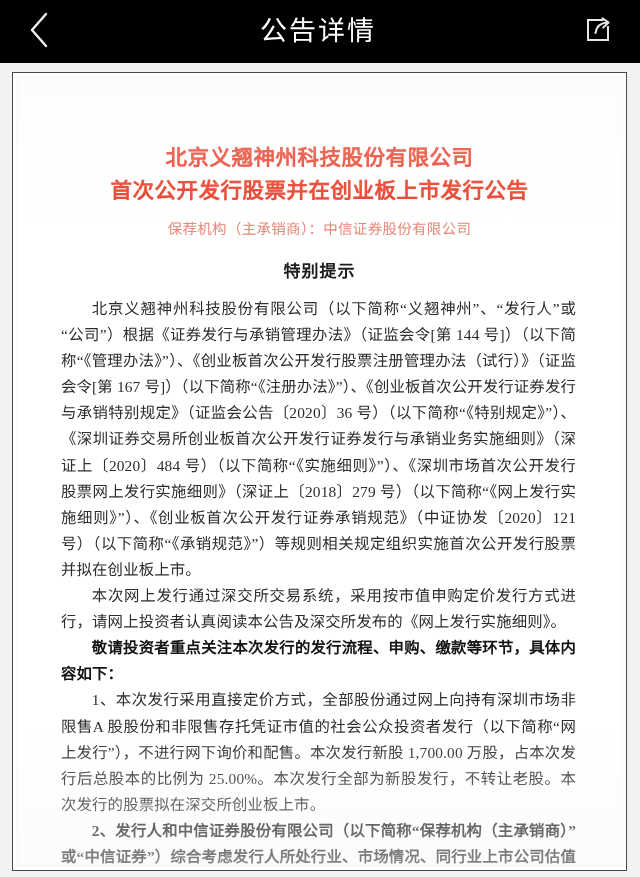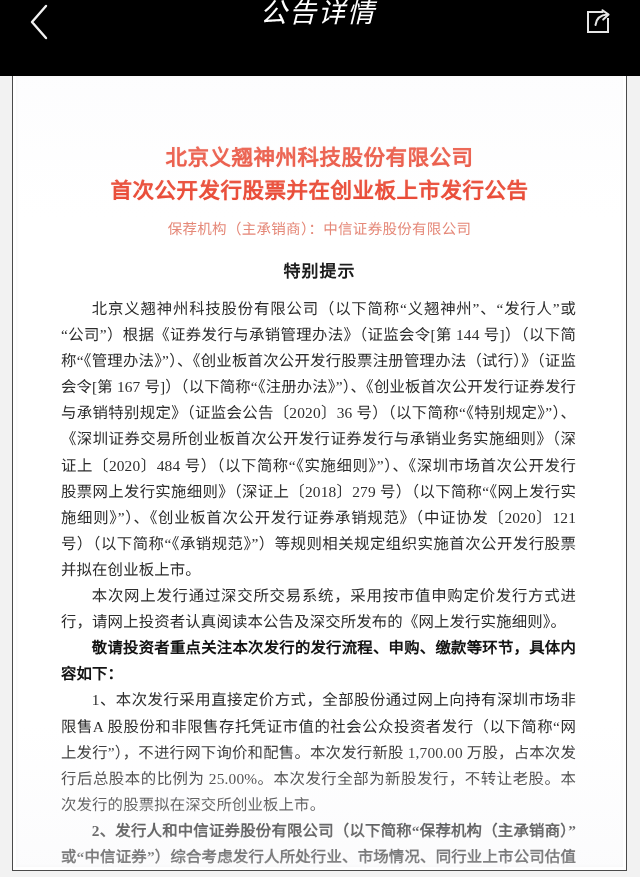--- a/index.html
+++ b/index.html
@@ -23,29 +23,28 @@
     height: 877px;
     background: #f2f2f2;
   }
 
   
   .navbar {
     position: absolute;
     left: 0;
     top: 0;
     width: 640px;
-    height: 76px;
+    height: 63px;
     background: #000000;
     display: flex;
-    align-items: flex-start;
+    align-items: center;
     justify-content: space-between;
     box-sizing: border-box;
     padding: 0 26px 0 28px;
     z-index: 10;
-    font-style: italic;
   }
   .nav-back {
     width: 44px;
     height: 48px;
     display: flex;
     align-items: center;
     justify-content: flex-start;
     cursor: pointer;
   }
   .nav-share {

